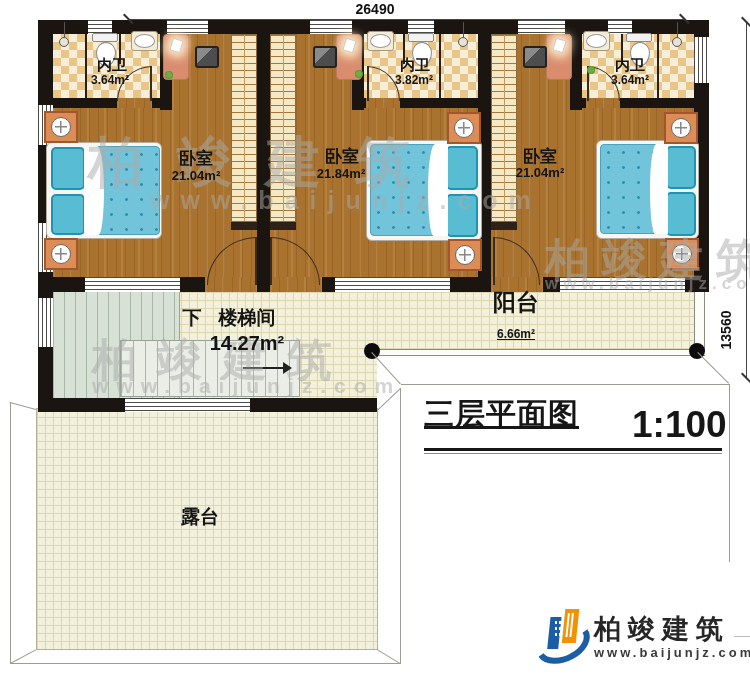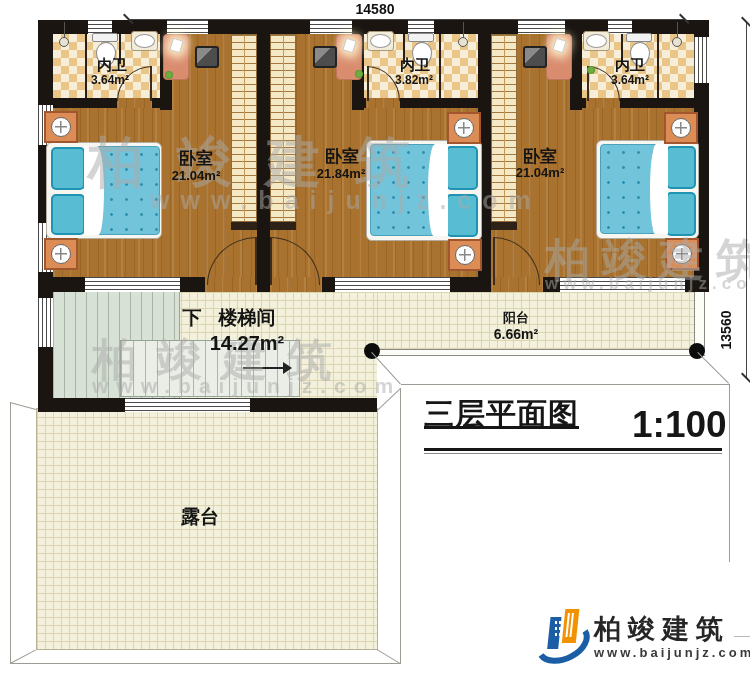--- a/index.html
+++ b/index.html
@@ -252,25 +252,25 @@
   <div class="lbl" style="left:196px;top:158px;font-size:17px;">卧室</div>
   <div class="lbl" style="left:196px;top:175px;font-size:13px;">21.04m²</div>
   <div class="lbl" style="left:342px;top:156px;font-size:17px;">卧室</div>
   <div class="lbl" style="left:341px;top:173px;font-size:13px;">21.84m²</div>
   <div class="lbl" style="left:540px;top:156px;font-size:17px;">卧室</div>
   <div class="lbl" style="left:540px;top:172px;font-size:13px;">21.04m²</div>
 
   <div class="lbl" style="left:192px;top:318px;font-size:19px;">下</div>
   <div class="lbl" style="left:247px;top:318px;font-size:19px;">楼梯间</div>
   <div class="lbl" style="left:247px;top:336px;font-size:20px;margin-top:7px;">14.27m²</div>
-  <div class="lbl" style="left:516px;top:318px;font-size:13px;">阳台</div>
-  <div class="lbl" style="left:516px;top:334px;font-size:14px;">6.66m²</div>
+  <div class="lbl" style="left:516px;top:302px;font-size:23px;">阳台</div>
+  <div class="lbl" style="left:516px;top:334px;font-size:12px;text-decoration:underline;">6.66m²</div>
   <div class="lbl" style="left:200px;top:517px;font-size:19px;">露台</div>
 
-  <div class="dimtxt" style="left:340px;top:1px;width:70px;">14580</div>
+  <div class="dimtxt" style="left:340px;top:1px;width:70px;">26490</div>
   <div class="dimline" style="left:128px;top:19px;width:556px;height:1px;"></div>
   <div class="tick" style="left:122px;top:18px;"></div>
   <div class="tick" style="left:678px;top:18px;"></div>
   <div class="dimline" style="left:746px;top:22px;width:1px;height:356px;"></div>
   <div class="tick" style="left:740px;top:21px;"></div>
   <div class="tick" style="left:740px;top:377px;"></div>
   <div class="dimtxt" style="left:696px;top:322px;width:60px;height:16px;transform:rotate(-90deg);">13560</div>
 
   <div class="ttl" style="left:424px;top:394px;font-size:30px;letter-spacing:1px;text-decoration:underline;">三层平面图</div>
   <div class="ttl" style="left:632px;top:404px;font-size:37px;">1:100</div>

